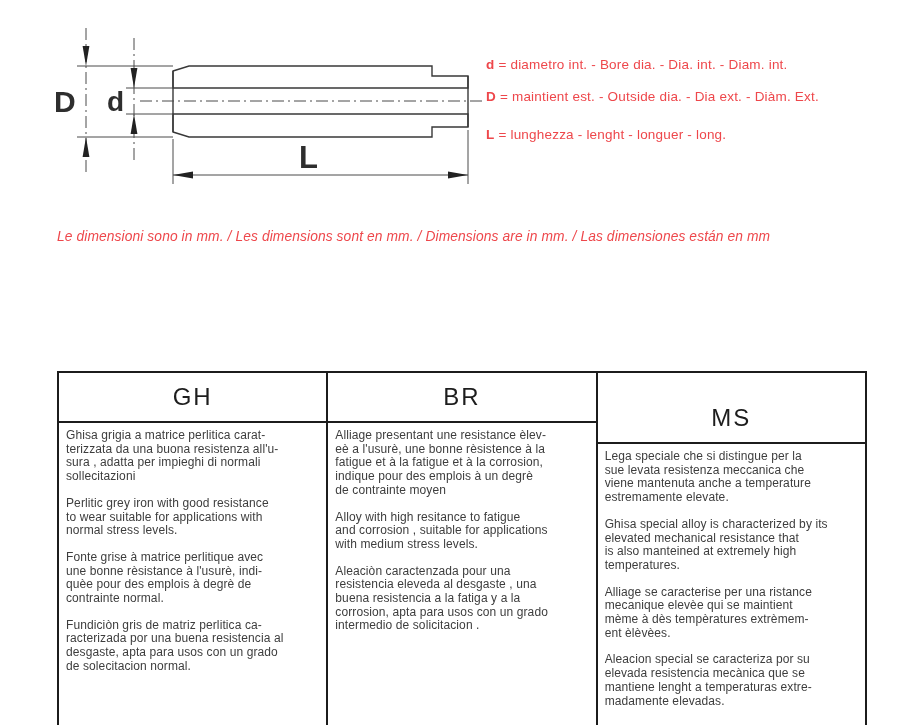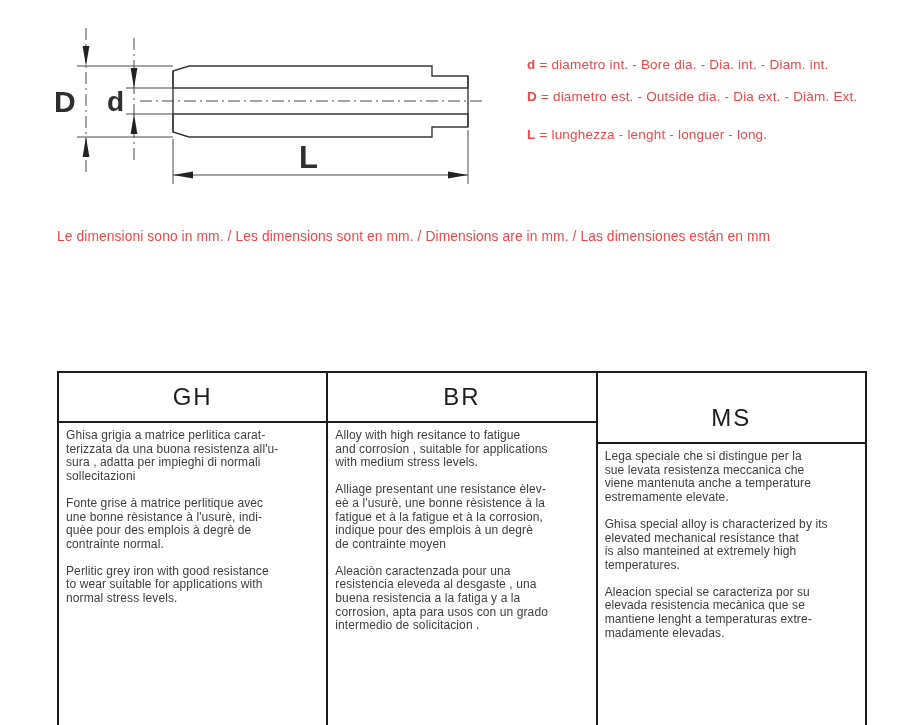--- a/index.html
+++ b/index.html
@@ -4,27 +4,27 @@
 <style>
   html,body{margin:0;padding:0;background:#ffffff;}
   #page{
     position:relative;width:914px;height:725px;background:#ffffff;
     font-family:"Liberation Sans", sans-serif;overflow:hidden;
   }
   
   #diagram{position:absolute;left:50px;top:8px;width:440px;height:200px;}
   
   #legend{position:absolute;left:486px;top:56px;color:#ee474b;}
-  .legend-line{font-size:13.5px;line-height:17px;margin-bottom:15px;letter-spacing:.2px;margin-left:41px;}
+  .legend-line{font-size:13.5px;line-height:17px;margin-bottom:15px;letter-spacing:.2px;}
   .legend-line:nth-child(2){margin-bottom:21px;}
   .legend-key{font-weight:700;}
   
   #note{
     position:absolute;left:57px;top:229px;width:820px;
-    color:#ee474b;font-size:13.8px;letter-spacing:.1px;
+    color:#ee474b;font-size:13.8px;letter-spacing:.1px;font-style:italic;
   }
   
   #materials-table{
     position:absolute;left:57px;top:371px;width:810px;height:412px;
     border:2px solid #1c1c1c;display:flex;box-sizing:border-box;background:#fff;
   }
   .mat-col{flex:1 1 33.3%;border-right:2px solid #1c1c1c;display:flex;flex-direction:column;min-width:0;}
   .mat-col:last-child{border-right:none;margin-top:21px;}
   .col-header{
     height:48px;flex:0 0 48px;border-bottom:2px solid #1c1c1c;
@@ -89,75 +89,83 @@
         <line class="thin-line" x1="123" y1="167" x2="418" y2="167"></line>
         <polygon class="arrow" points="123,167 143,163.6 143,170.4"></polygon>
         <polygon class="arrow" points="418,167 398,163.6 398,170.4"></polygon>
         <text class="dim-label" x="249" y="160" font-size="31">L</text>
       </g>
     </svg>
   </div>
 
   <div id="legend">
     <div class="legend-line"><span class="legend-key">d</span><span> = diametro int. - Bore dia. - Dia. int. - Diam. int.</span></div>
-    <div class="legend-line"><span class="legend-key">D</span><span> = diametro est. - Outside dia. - Dia ext. - Diàm. Ext.</span></div>
+    <div class="legend-line"><span class="legend-key">D</span><span> = maintient est. - Outside dia. - Dia ext. - Diàm. Ext.</span></div>
     <div class="legend-line"><span class="legend-key">L</span><span> = lunghezza - lenght - longuer - long.</span></div>
   </div>
 
   <div id="note">Le dimensioni sono in mm. / Les dimensions sont en mm. / Dimensions are in mm. / Las dimensiones están en mm</div>
 
   <div id="materials-table">
 
     <div class="mat-col">
       <div class="col-header">GH</div>
       <div class="col-body">
         <p class="cell-par">Ghisa grigia a matrice perlitica carat-
 terizzata da una buona resistenza all'u-
 sura , adatta per impieghi di normali
 sollecitazioni</p>
+        <p class="cell-par">Perlitic grey iron with good resistance
+to wear suitable for applications with
+normal stress levels.</p>
         <p class="cell-par">Fonte grise à matrice perlitique avec
 une bonne rèsistance à l'usurè, indi-
 quèe pour des emplois à degrè de
 contrainte normal.</p>
-        <p class="cell-par">Perlitic grey iron with good resistance
-to wear suitable for applications with
-normal stress levels.</p>
+        <p class="cell-par">Fundiciòn gris de matriz perlitica ca-
+racterizada por una buena resistencia al
+desgaste, apta para usos con un grado
+de solecitacion normal.</p>
       </div>
     </div>
 
     <div class="mat-col">
       <div class="col-header">BR</div>
       <div class="col-body">
-        <p class="cell-par">Alloy with high resitance to fatigue
-and corrosion , suitable for applications
-with medium stress levels.</p>
         <p class="cell-par">Alliage presentant une resistance èlev-
 eè a l'usurè, une bonne rèsistence à la
 fatigue et à la fatigue et à la corrosion,
 indique pour des emplois à un degrè
 de contrainte moyen</p>
+        <p class="cell-par">Alloy with high resitance to fatigue
+and corrosion , suitable for applications
+with medium stress levels.</p>
         <p class="cell-par">Aleaciòn caractenzada pour una
 resistencia eleveda al desgaste , una
 buena resistencia a la fatiga y a la
 corrosion, apta para usos con un grado
 intermedio de solicitacion .</p>
       </div>
     </div>
 
     <div class="mat-col">
       <div class="col-header">MS</div>
       <div class="col-body">
         <p class="cell-par">Lega speciale che si distingue per la
 sue levata resistenza meccanica che
 viene mantenuta anche a temperature
 estremamente elevate.</p>
         <p class="cell-par">Ghisa special alloy is characterized by its
 elevated mechanical resistance that
 is also manteined at extremely high
 temperatures.</p>
+        <p class="cell-par">Alliage se caracterise per una ristance
+mecanique elevèe qui se maintient
+mème à dès tempèratures extrèmem-
+ent èlèvèes.</p>
         <p class="cell-par">Aleacion special se caracteriza por su
 elevada resistencia mecànica que se
 mantiene lenght a temperaturas extre-
 madamente elevadas.</p>
       </div>
     </div>
 
   </div>
 </div>
 

